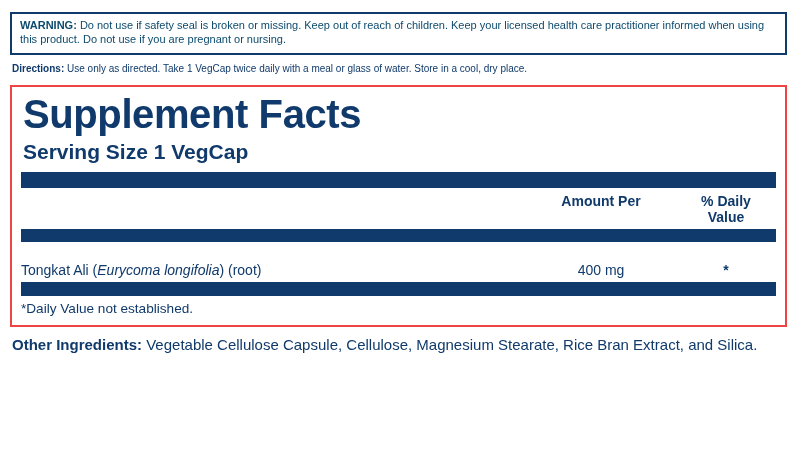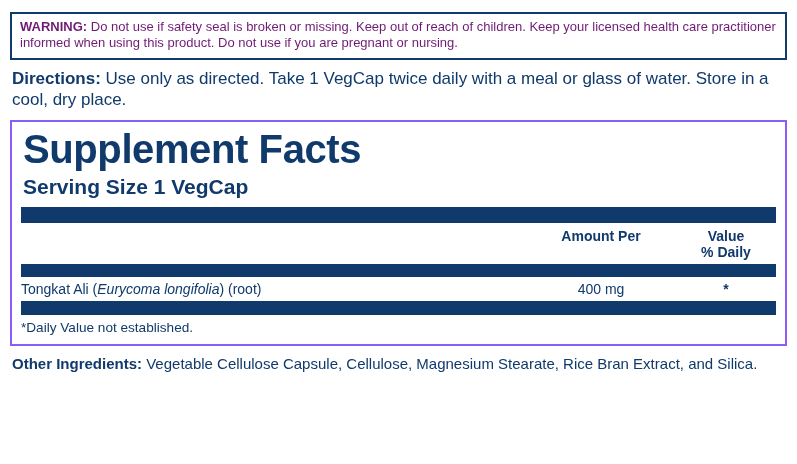--- a/index.html
+++ b/index.html
@@ -25,39 +25,39 @@
   }
 
   
   .warning-box {
     border: 2px solid #103a6b;
     box-sizing: border-box;
     padding: 5px 8px 6px 8px;
     margin: 4px 0 0 0;
   }
   .warning-text {
-    font-size: 13px;
+    font-size: 11px;
     line-height: 1.25;
-    color: #701a75;
+    color: #0c4a6e;
   }
   .warning-text b {
     font-weight: bold;
   }
 
   
   .directions {
     margin: 8px 2px 0 2px;
-    font-size: 17px;
+    font-size: 10px;
     line-height: 1.25;
   }
   .directions b { font-weight: bold; }
 
   
   .sf-panel {
-    border: 2px solid #8b5cf6;
+    border: 2px solid #ef4444;
     box-sizing: border-box;
     margin: 10px 0 0 0;
     padding: 4px 9px 8px 9px;
   }
   .sf-title {
     font-size: 40px;
     font-weight: bold;
     letter-spacing: -0.4px;
     line-height: 1.05;
     margin: 2px 0 0 2px;
@@ -98,21 +98,21 @@
     text-align: center;
   }
   .col-head .c-dv {
     flex: 1 1 auto;
     text-align: center;
   }
 
   .nutrient-row {
     display: flex;
     align-items: baseline;
-    margin-top: 4px;
+    margin-top: 20px;
     font-size: 14px;
     line-height: 1.2;
   }
   .nutrient-row .n-name { flex: 0 0 505px; }
   .nutrient-row .n-amt {
     flex: 0 0 150px;
     text-align: center;
   }
   .nutrient-row .n-dv {
     flex: 1 1 auto;
@@ -151,22 +151,22 @@
     <div class="sf-serving">Serving Size 1 VegCap</div>
 
     <div class="bar-thick"></div>
 
     <div class="col-head">
       <div class="spacer"></div>
       <div class="c-amount">
         <div>Amount Per</div>
       </div>
       <div class="c-dv">
+        <div>% Daily</div>
         <div>Value</div>
-        <div>% Daily</div>
       </div>
     </div>
 
     <div class="bar-mid"></div>
 
     <div class="nutrient-row">
       <div class="n-name"><span>Tongkat Ali (</span><i>Eurycoma longifolia</i><span>) (root)</span></div>
       <div class="n-amt">400 mg</div>
       <div class="n-dv">*</div>
     </div>

